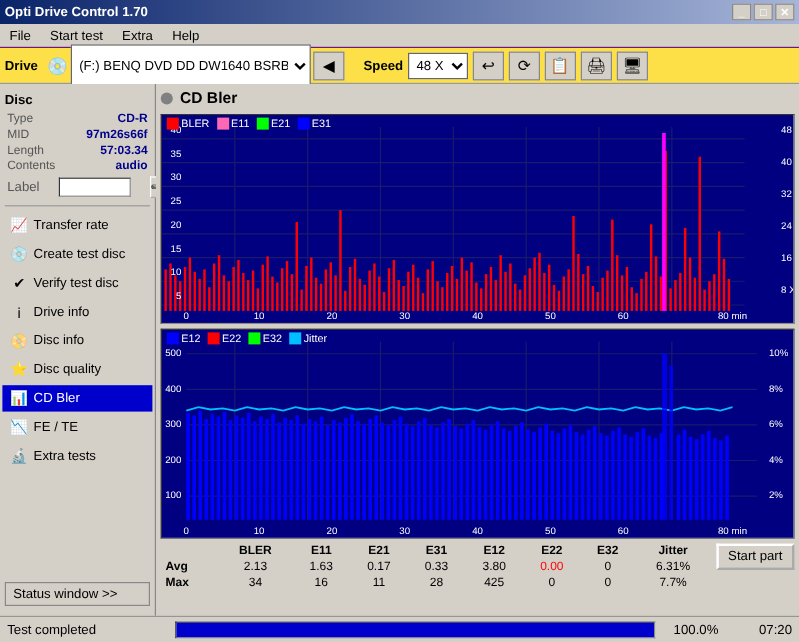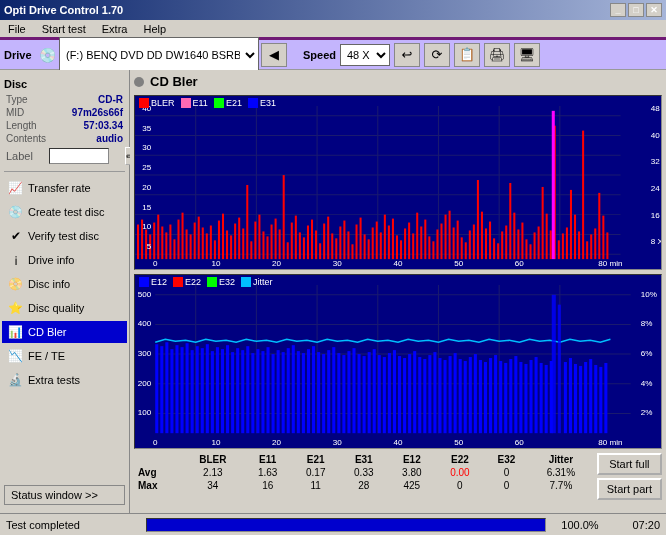--- a/index.html
+++ b/index.html
@@ -38,31 +38,31 @@
       justify-content: center;
       cursor: pointer;
     }
     
     .menu-bar {
       background: #d4d0c8;
       height: 20px;
       display: flex;
       align-items: center;
       padding: 0 2px;
-      border-bottom: 3px solid #701a75;
+      border-bottom: 1px solid #701a75;
       gap: 4px;
     }
     .menu-item {
       padding: 2px 6px;
       cursor: pointer;
       font-size: 11px;
     }
     
     .drive-bar {
-      background: #c4b5fd;
+      background: #fde047;
       height: 30px;
       display: flex;
       align-items: center;
       padding: 2px 4px;
       border-bottom: 1px solid #999;
       gap: 4px;
     }
     .drive-label {
       font-weight: bold;
       font-size: 11px;
@@ -813,21 +813,20 @@
               <td>28</td>
               <td>425</td>
               <td>0</td>
               <td>0</td>
               <td>7.7%</td>
             </tr>
           </tbody>
         </table>
       </div>
       <div class="stats-right-btns">
-        <button class="action-btn">Start full</button>
         <button class="action-btn">Start part</button>
       </div>
     </div>
 
   </div>
 </div>
 
 <div class="status-bar">
   <span class="status-text">Test completed</span>
   <div class="progress-bar-container">

